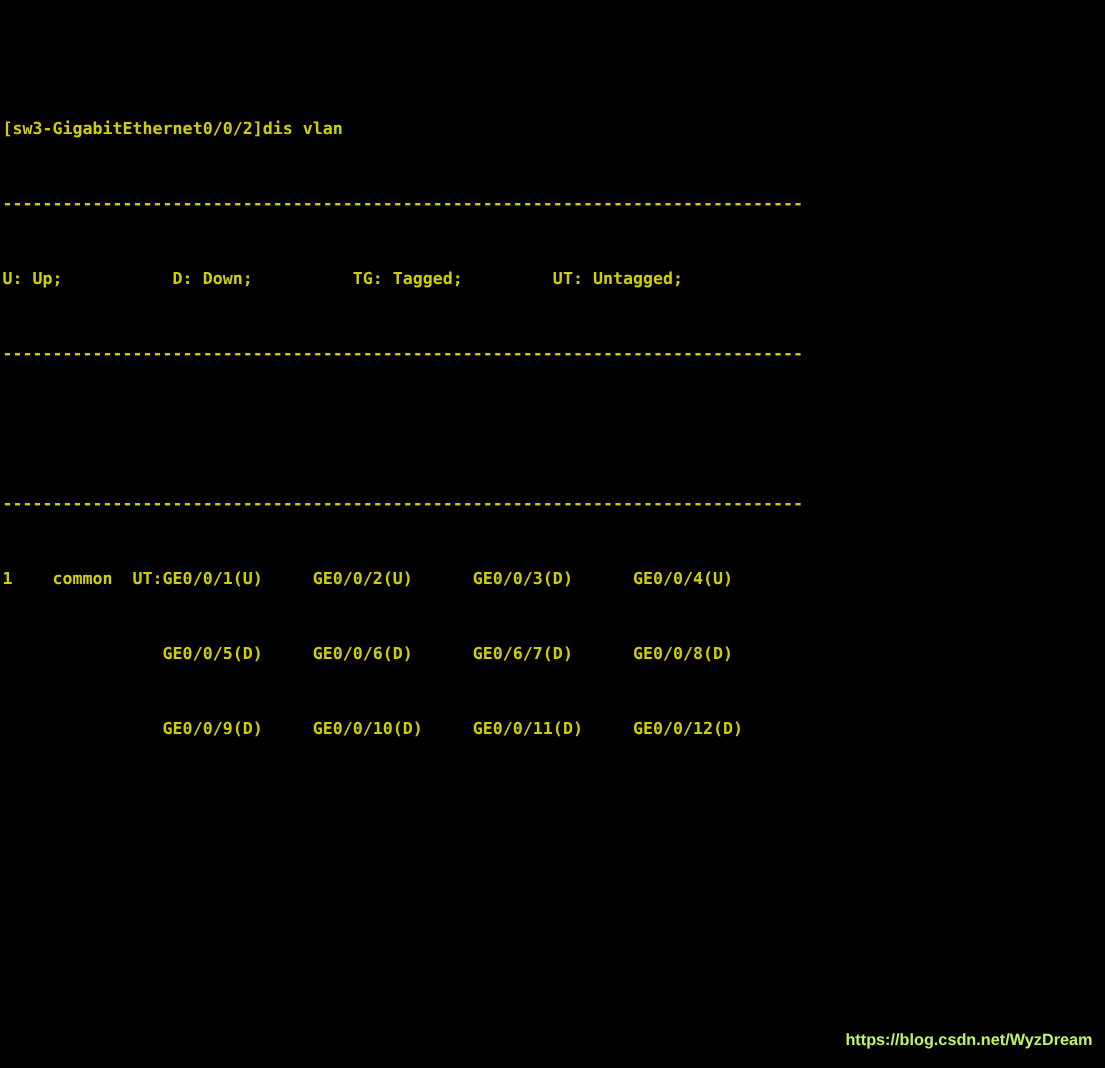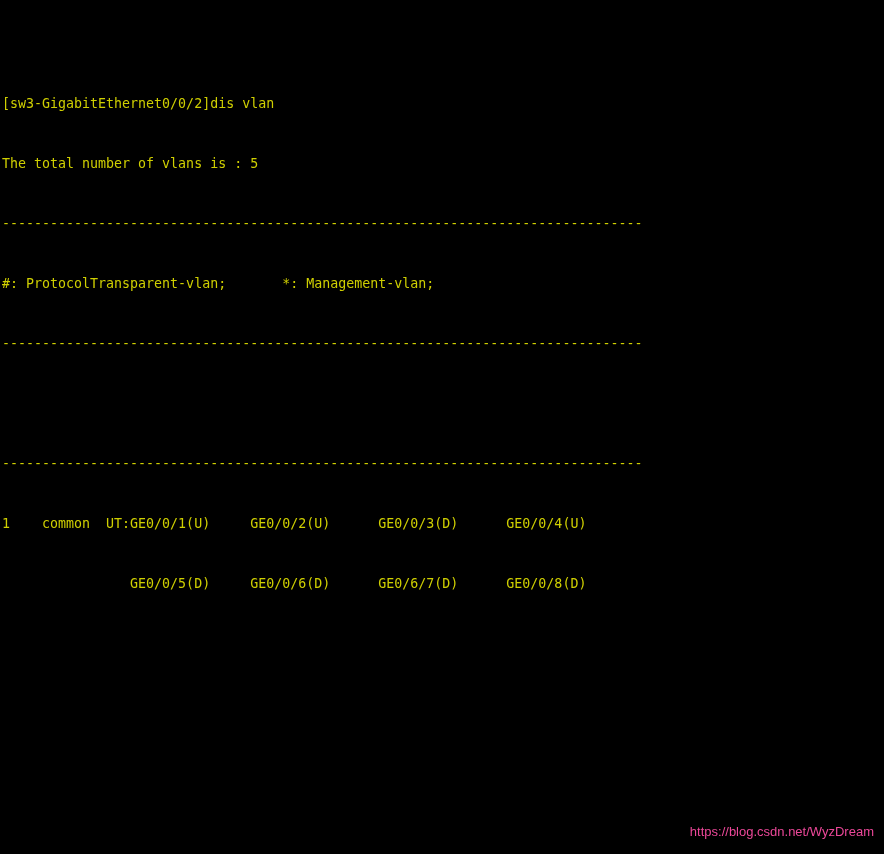--- a/index.html
+++ b/index.html
@@ -12,20 +12,21 @@
     position: relative;
     width: 884px;
     height: 854px;
     background: #000000;
     overflow: hidden;
     font-family: "DejaVu Sans Mono", "Liberation Mono", monospace;
     font-size: 13.3px;
     line-height: 20px;
     letter-spacing: 0px;
     color: #cfcf00;
+    font-weight: bold;
     -webkit-font-smoothing: none;
   }
   .screen {
     position: absolute;
     left: 0;
     top: -6px;
     width: 884px;
     padding-left: 2px;
     box-sizing: border-box;
     white-space: pre;
@@ -38,40 +39,40 @@
   }
   .line.blank { color: transparent; }
   .watermark {
     position: absolute;
     right: 10px;
     top: 824px;
     font-family: "Liberation Sans", sans-serif;
     font-size: 13px;
     line-height: 16px;
     letter-spacing: 0px;
-    color: #ec4899;
+    color: #bef264;
     white-space: pre;
   }
 </style>
 </head>
 <body>
 
 <div id="terminal">
 
   <div class="screen">
     <span class="line"></span>
     <span class="line">[sw3-GigabitEthernet0/0/2]dis vlan</span>
-    <span class="line">The total number of vlans is : 5</span>
     <span class="line">--------------------------------------------------------------------------------</span>
-    <span class="line">#: ProtocolTransparent-vlan;       *: Management-vlan;</span>
+    <span class="line">U: Up;           D: Down;          TG: Tagged;         UT: Untagged;</span>
     <span class="line">--------------------------------------------------------------------------------</span>
     <span class="line blank"></span>
     <span class="line">--------------------------------------------------------------------------------</span>
     <span class="line">1    common  UT:GE0/0/1(U)     GE0/0/2(U)      GE0/0/3(D)      GE0/0/4(U)</span>
     <span class="line">                GE0/0/5(D)     GE0/0/6(D)      GE0/6/7(D)      GE0/0/8(D)</span>
+    <span class="line">                GE0/0/9(D)     GE0/0/10(D)     GE0/0/11(D)     GE0/0/12(D)</span>
     
     
     
     
     
     
     
     
     
     

